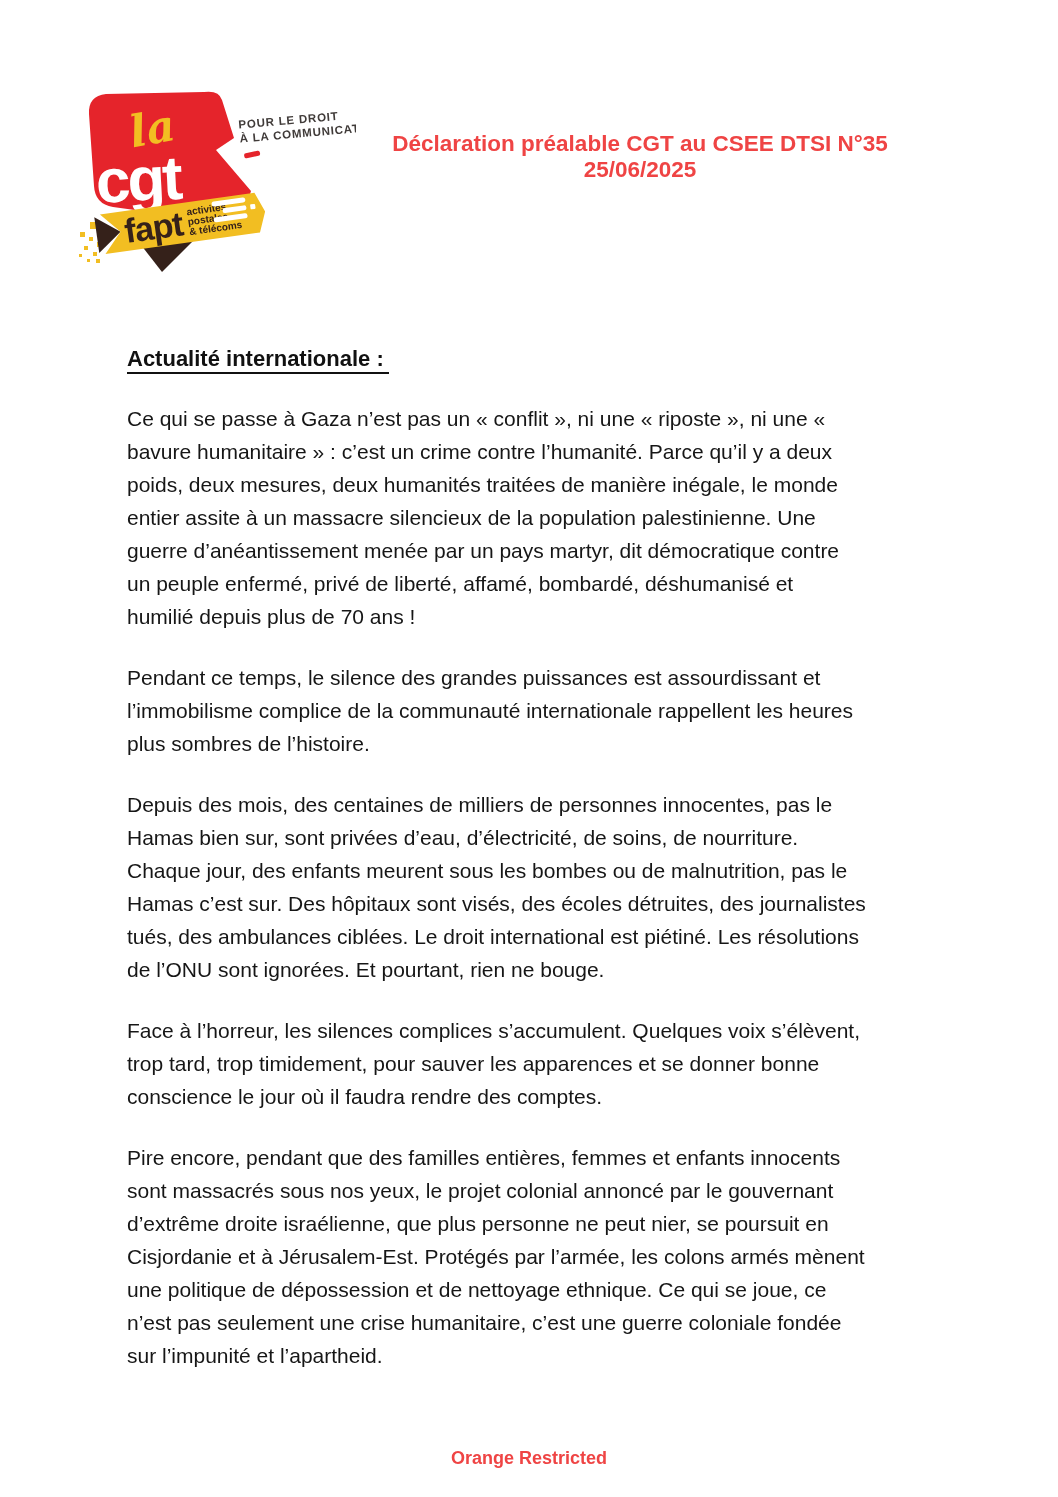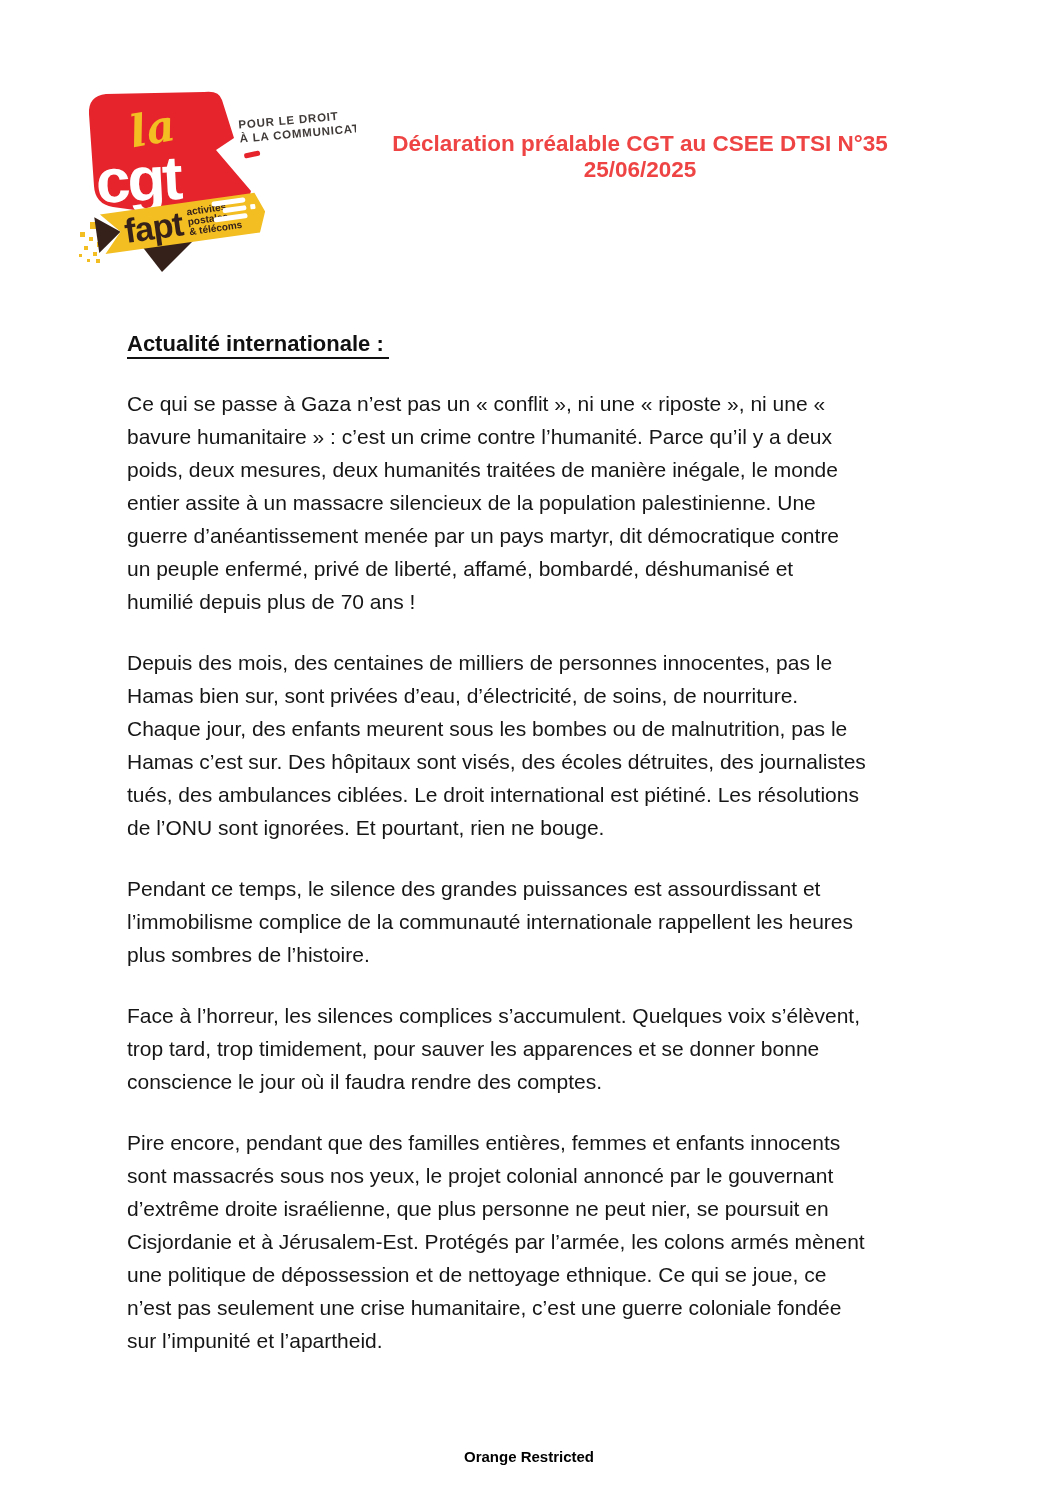--- a/index.html
+++ b/index.html
@@ -12,33 +12,33 @@
     font-family:"Liberation Sans", sans-serif;
     color:#151515;
   }
   .logo-block { position:absolute; left:76px; top:86px; width:280px; height:200px; }
   .logo-block svg { width:100%; height:100%; display:block; }
 
   .title-block { position:absolute; left:320px; top:130px; width:640px; text-align:center; color:#ef4444; }
   .doc-title { margin:0; font-size:22.5px; font-weight:bold; line-height:1.2; }
   .doc-date  { font-size:22.5px; font-weight:bold; }
 
-  .doc-body { position:absolute; left:127px; top:331px; width:816px; }
+  .doc-body { position:absolute; left:127px; top:346px; width:816px; }
   .section-heading { margin:0 0 30px 0; font-size:22px; font-weight:bold; color:#111; }
   .section-heading .ul { border-bottom:2.5px solid #111; padding-bottom:1px; padding-right:5px; }
   .para {
     margin:0 0 28px 0;
     font-size:21px;
     line-height:33px;
     white-space:pre-line;
     color:#161616;
   }
 
   .page-footer { position:absolute; left:0; right:0; top:1448px; text-align:center; }
-  .classification { font-size:15px; font-weight:bold; color:#000000; }
+  .classification { font-size:18px; font-weight:bold; color:#ef4444; }
 </style>
 </head>
 <body>
 
 <div class="page">
 
   <div class="logo-block">
     <svg viewBox="0 0 280 200" font-family="'Liberation Sans', sans-serif">
 
       <path d="M30 8 Q12 10 13 28 L18 100 Q19 118 37 121 L146 136 Q160 140 167 131 L175 105 L140 64 L158 52 L146 14 Q143 4 128 6 Z" fill="#E5242B"></path>
@@ -95,29 +95,29 @@
     <h2 class="section-heading">
       <span class="ul">Actualité internationale :</span>
     </h2>
     <p class="para">Ce qui se passe à Gaza n’est pas un « conflit », ni une « riposte », ni une «
 bavure humanitaire » : c’est un crime contre l’humanité. Parce qu’il y a deux
 poids, deux mesures, deux humanités traitées de manière inégale, le monde
 entier assite à un massacre silencieux de la population palestinienne. Une
 guerre d’anéantissement menée par un pays martyr, dit démocratique contre
 un peuple enfermé, privé de liberté, affamé, bombardé, déshumanisé et
 humilié depuis plus de 70 ans !</p>
+    <p class="para">Pendant ce temps, le silence des grandes puissances est assourdissant et
+l’immobilisme complice de la communauté internationale rappellent les heures
+plus sombres de l’histoire.</p>
     <p class="para">Depuis des mois, des centaines de milliers de personnes innocentes, pas le
 Hamas bien sur, sont privées d’eau, d’électricité, de soins, de nourriture.
 Chaque jour, des enfants meurent sous les bombes ou de malnutrition, pas le
 Hamas c’est sur. Des hôpitaux sont visés, des écoles détruites, des journalistes
 tués, des ambulances ciblées. Le droit international est piétiné. Les résolutions
 de l’ONU sont ignorées. Et pourtant, rien ne bouge.</p>
-    <p class="para">Pendant ce temps, le silence des grandes puissances est assourdissant et
-l’immobilisme complice de la communauté internationale rappellent les heures
-plus sombres de l’histoire.</p>
     <p class="para">Face à l’horreur, les silences complices s’accumulent. Quelques voix s’élèvent,
 trop tard, trop timidement, pour sauver les apparences et se donner bonne
 conscience le jour où il faudra rendre des comptes.</p>
     <p class="para">Pire encore, pendant que des familles entières, femmes et enfants innocents
 sont massacrés sous nos yeux, le projet colonial annoncé par le gouvernant
 d’extrême droite israélienne, que plus personne ne peut nier, se poursuit en
 Cisjordanie et à Jérusalem-Est. Protégés par l’armée, les colons armés mènent
 une politique de dépossession et de nettoyage ethnique. Ce qui se joue, ce
 n’est pas seulement une crise humanitaire, c’est une guerre coloniale fondée
 sur l’impunité et l’apartheid.</p>

